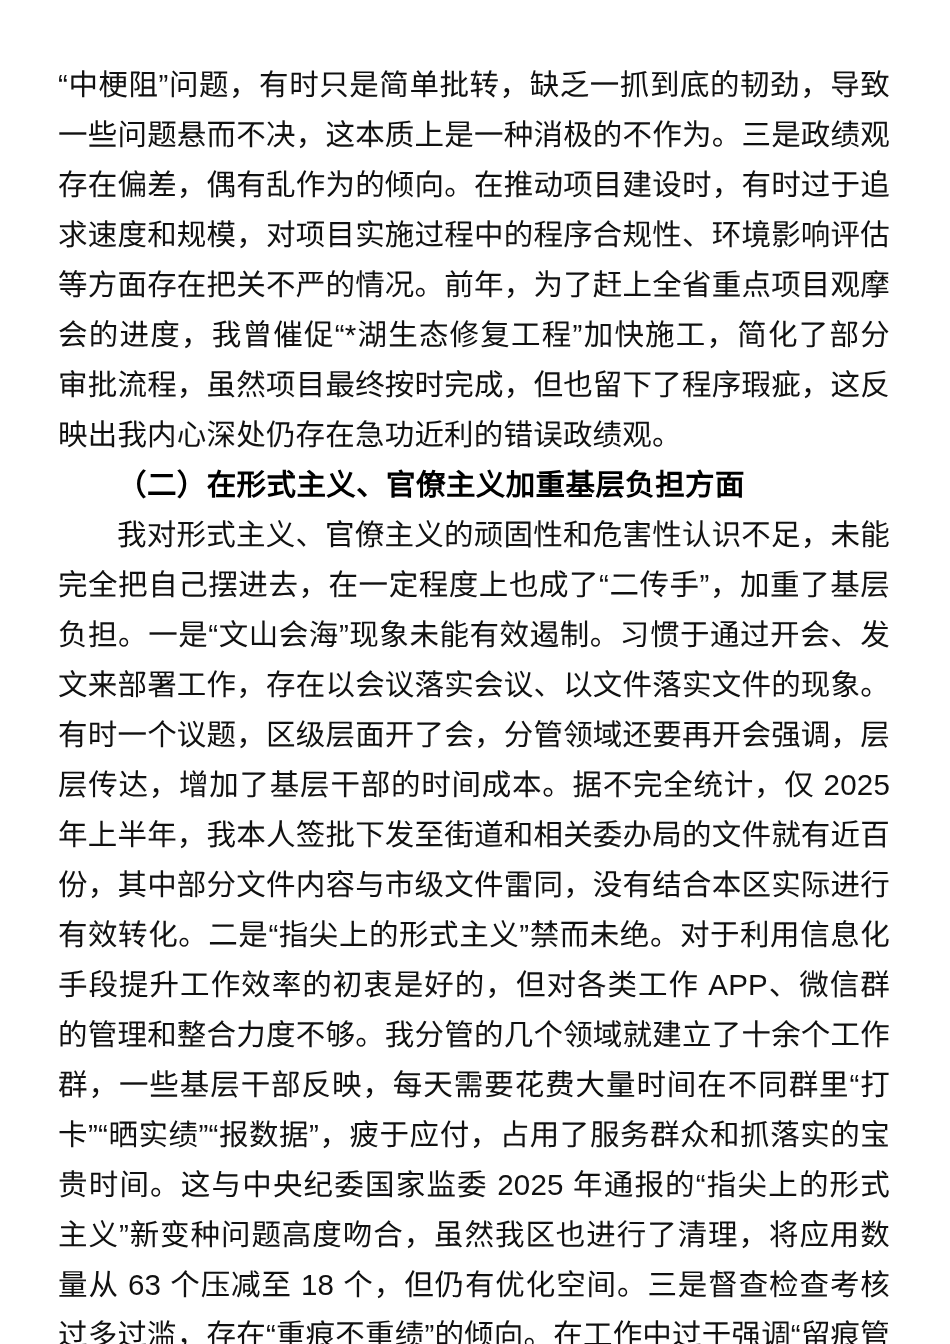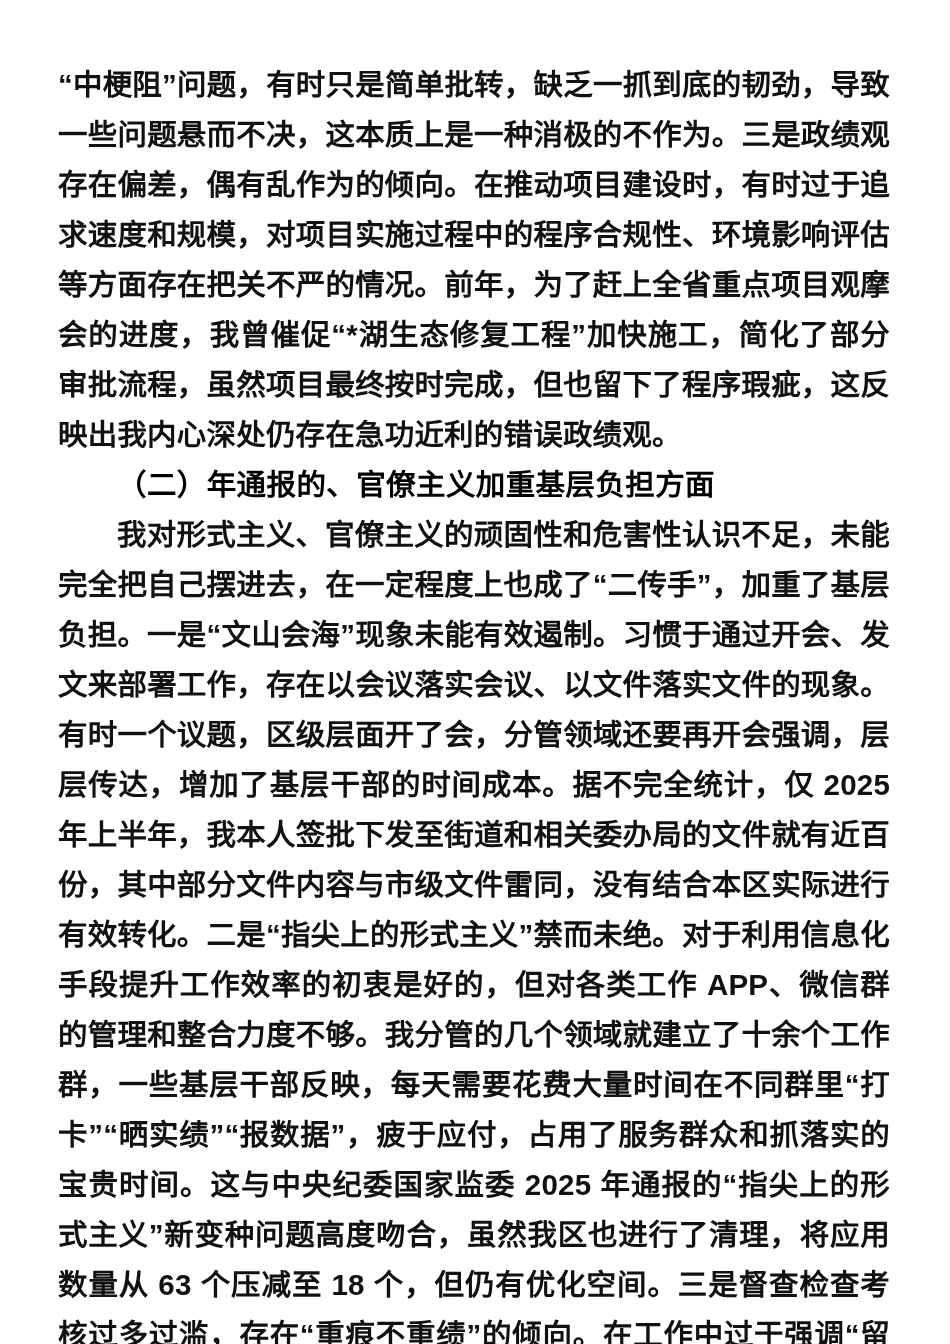--- a/index.html
+++ b/index.html
@@ -30,21 +30,21 @@
   .para {
     margin: 0;
     font-size: 29.5px;
     line-height: 50px;
     letter-spacing: 0.2px;
     text-align: justify;
     text-justify: inter-ideograph;
     text-align-last: left;
     word-break: break-all;
     color: #111111;
-    font-weight: 700;
+    font-weight: 400;
   }
   .para.indent {
     text-indent: 2em;
   }
   .heading {
     margin: 0;
     font-size: 29.5px;
     line-height: 50px;
     font-weight: 700;
     letter-spacing: 0.4px;
@@ -54,18 +54,18 @@
   }
 </style>
 </head>
 <body>
 
 <div class="page">
   <div class="doc-body">
 
     <p class="para">“中梗阻”问题，有时只是简单批转，缺乏一抓到底的韧劲，导致一些问题悬而不决，这本质上是一种消极的不作为。三是政绩观存在偏差，偶有乱作为的倾向。在推动项目建设时，有时过于追求速度和规模，对项目实施过程中的程序合规性、环境影响评估等方面存在把关不严的情况。前年，为了赶上全省重点项目观摩会的进度，我曾催促“*湖生态修复工程”加快施工，简化了部分审批流程，虽然项目最终按时完成，但也留下了程序瑕疵，这反映出我内心深处仍存在急功近利的错误政绩观。</p>
 
-    <h2 class="heading">（二）年通报的、官僚主义加重基层负担方面</h2>
+    <h2 class="heading">（二）在形式主义、官僚主义加重基层负担方面</h2>
 
     <p class="para indent">我对形式主义、官僚主义的顽固性和危害性认识不足，未能完全把自己摆进去，在一定程度上也成了“二传手”，加重了基层负担。一是“文山会海”现象未能有效遏制。习惯于通过开会、发文来部署工作，存在以会议落实会议、以文件落实文件的现象。有时一个议题，区级层面开了会，分管领域还要再开会强调，层层传达，增加了基层干部的时间成本。据不完全统计，仅 2025 年上半年，我本人签批下发至街道和相关委办局的文件就有近百份，其中部分文件内容与市级文件雷同，没有结合本区实际进行有效转化。二是“指尖上的形式主义”禁而未绝。对于利用信息化手段提升工作效率的初衷是好的，但对各类工作 APP、微信群的管理和整合力度不够。我分管的几个领域就建立了十余个工作群，一些基层干部反映，每天需要花费大量时间在不同群里“打卡”“晒实绩”“报数据”，疲于应付，占用了服务群众和抓落实的宝贵时间。这与中央纪委国家监委 2025 年通报的“指尖上的形式主义”新变种问题高度吻合，虽然我区也进行了清理，将应用数量从 63 个压减至 18 个，但仍有优化空间。三是督查检查考核过多过滥，存在“重痕不重绩”的倾向。在工作中过于强调“留痕管理”，要求基层单位事事报材料、处处留影像。下去调研时，听汇报、看</p>
 
   </div>
 </div>
 
 </body></html>

